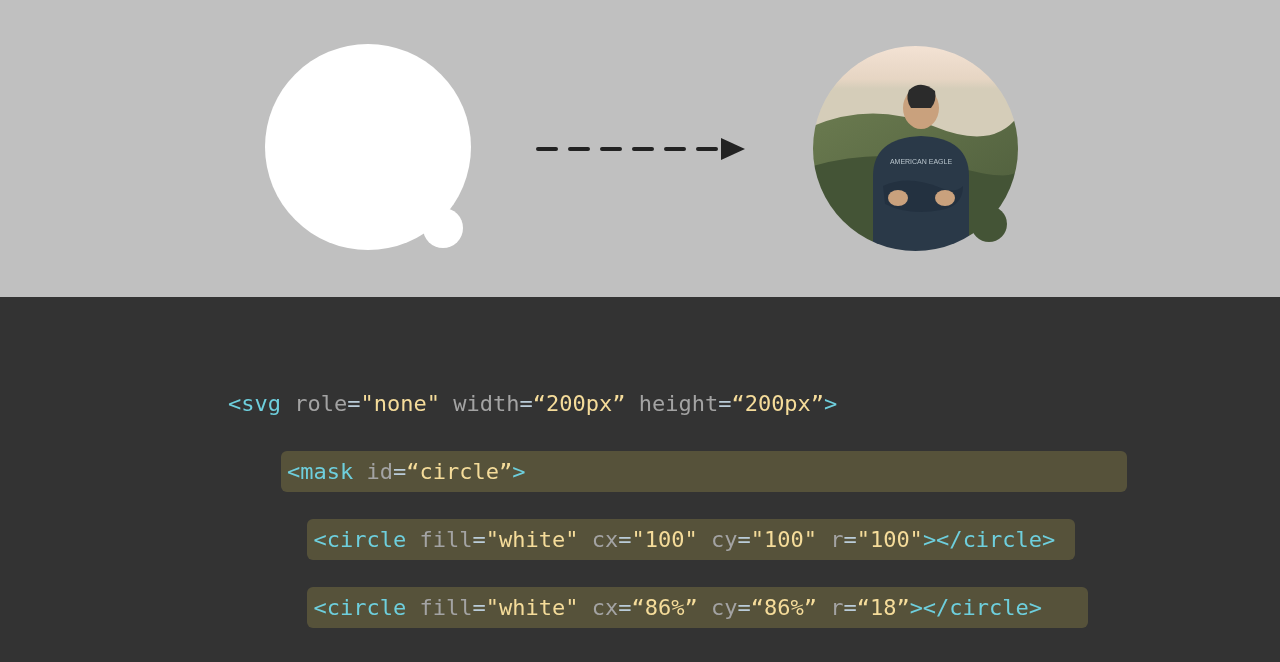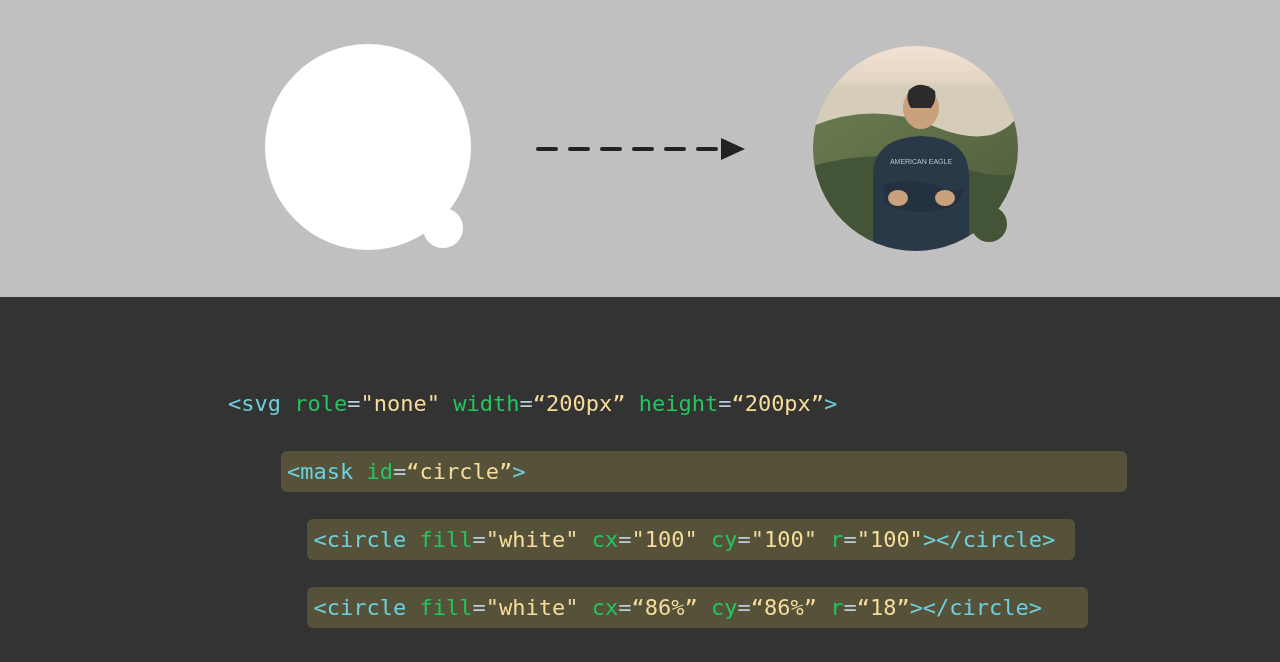--- a/index.html
+++ b/index.html
@@ -7,21 +7,21 @@
     .top{height:297px;background:#c0c0c0;display:flex;align-items:center;justify-content:center;gap:60px}
     .mask-shape{position:relative;width:210px;height:210px}
     .mask-shape svg{display:block}
     .arrow{display:flex;align-items:center}
     .arrow svg{display:block}
     .avatar-wrap{width:205px;height:205px;position:relative}
     .avatar-wrap svg{display:block}
     .code{padding:56px 0 0 228px;font-size:22px;line-height:34px;white-space:pre;color:#baccd9}
     .tag{color:#6ecfdd}
     .eq{color:#baccd9}
-    .attr{color:#22c55e}
+    .attr{color:#a3a3a3}
     .val{color:#f5dc9a}
     .bold{font-weight:400}
     
     .hl{background:rgba(181,165,80,0.28);border-radius:6px;padding:8px 6px}
     .line{display:block;height:34px}
   </style>
 </head>
 <body>
 
 <div class="top">

